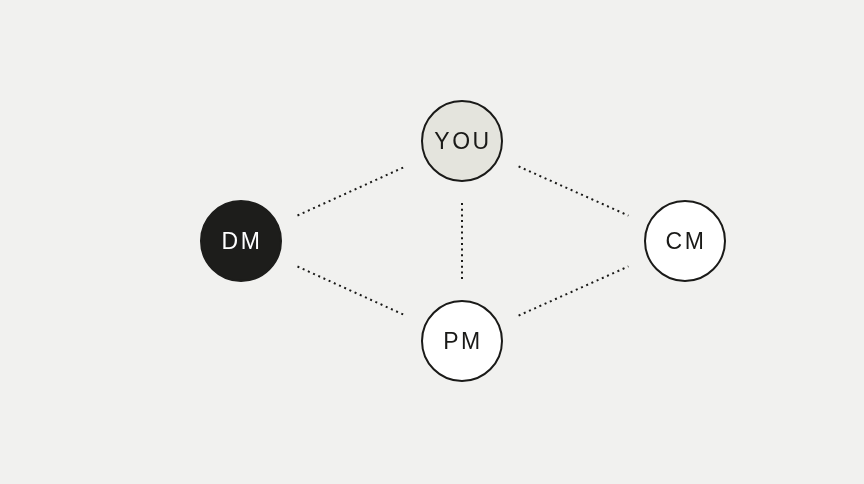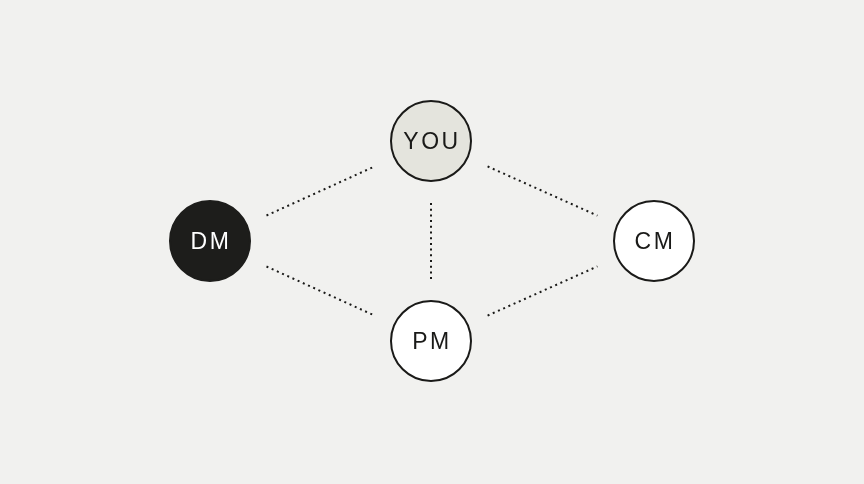--- a/index.html
+++ b/index.html
@@ -10,20 +10,21 @@
     width: 864px;
     height: 484px;
     overflow: hidden;
     background: #f1f1ef;
     font-family: "Liberation Sans", sans-serif;
   }
   .diagram-wrap {
     position: relative;
     width: 720px;
     height: 484px;
+    padding-left: 31px;
   }
   svg {
     display: block;
   }
   .edge {
     fill: none;
     stroke-width: 2;
     stroke-dasharray: 2 3.7;
     stroke-linecap: butt;
   }

